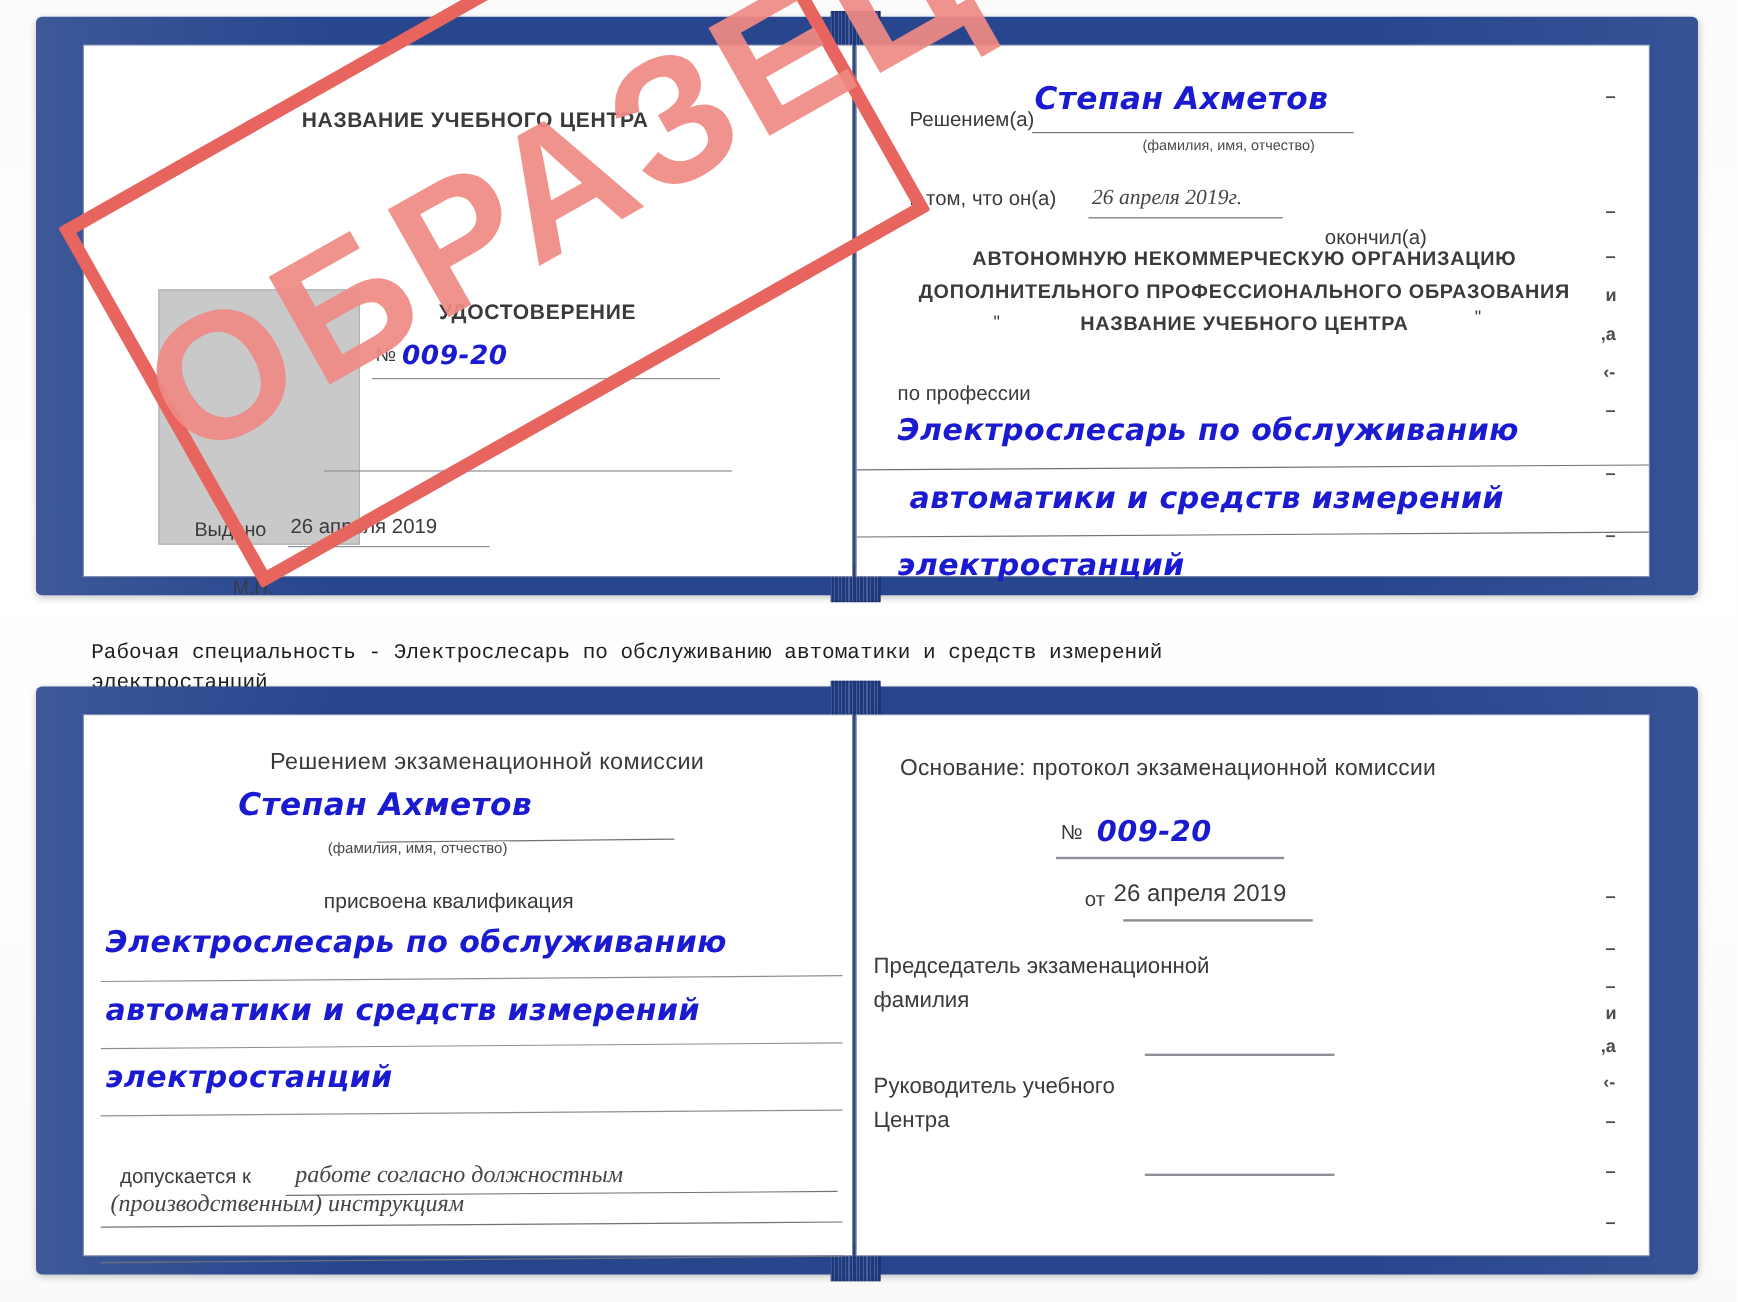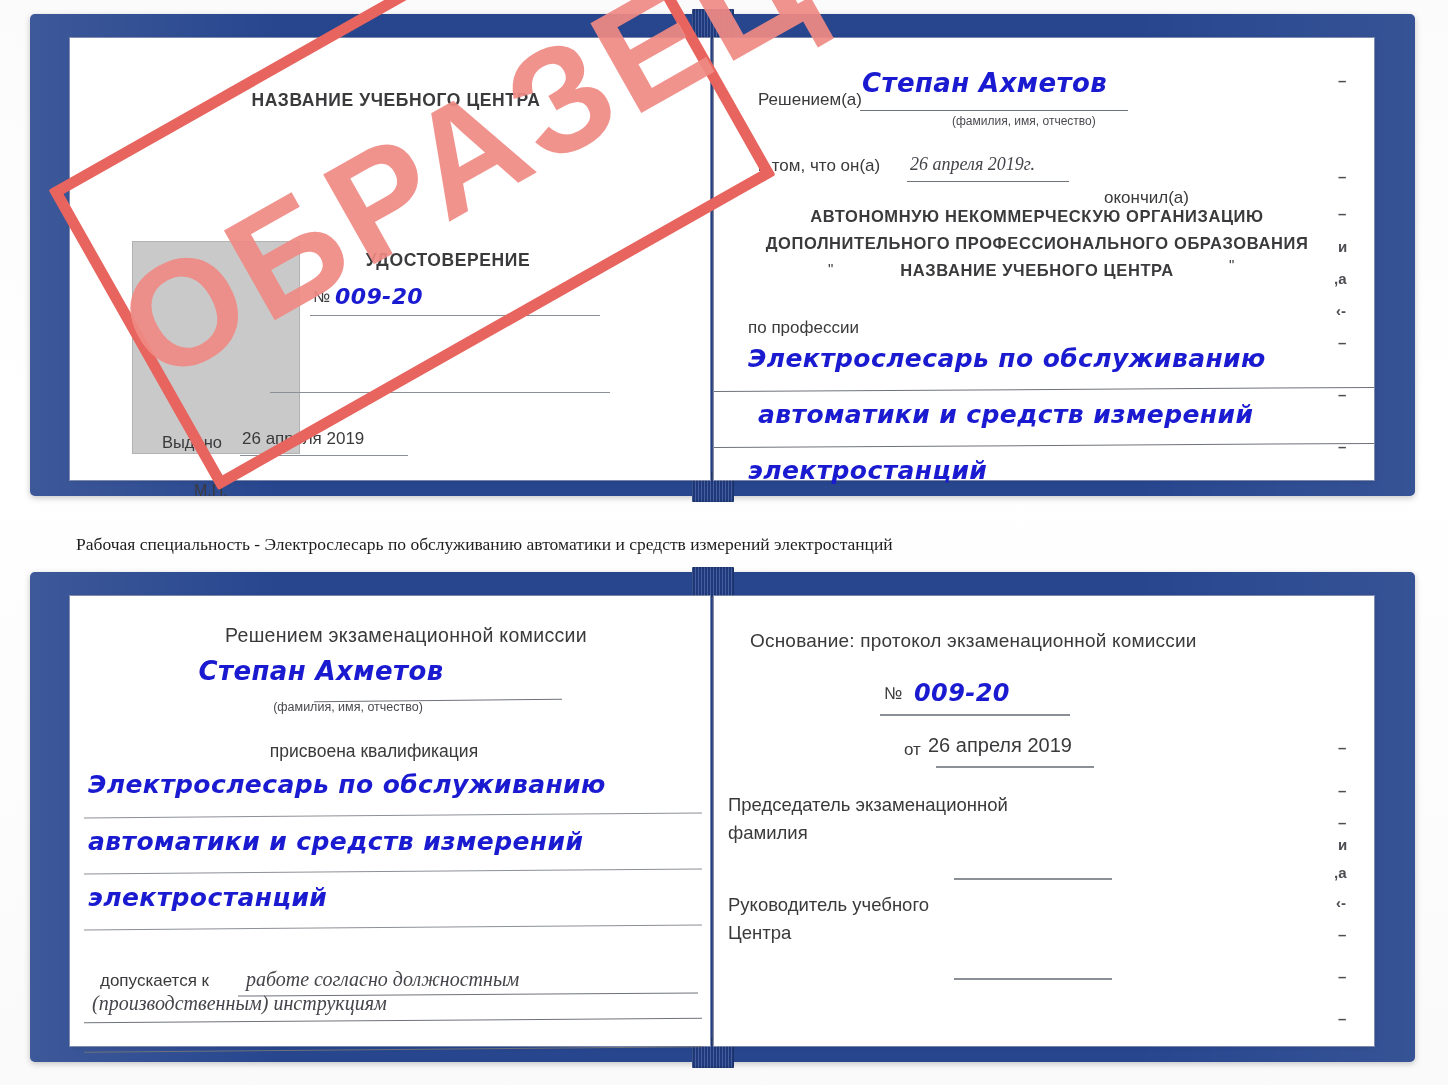--- a/index.html
+++ b/index.html
@@ -81,21 +81,21 @@
     font-size:150px;
     letter-spacing:6px;
     color:#f08a84;
     opacity:.92;
     line-height:1;
   }
 
   
   .caption{
     position:absolute;
-    font-family:Liberation Serif, serif;
+    font-family:Liberation Mono, monospace;
     font-size:17.5px;color:#1d1d1f;line-height:25px;
     width:1020px;
   }
 </style>
 </head>
 <body>
 
 <div class="page-bg"></div>
 
 <div class="book" style="left:30px;top:14px;width:1385px;height:482px;">

